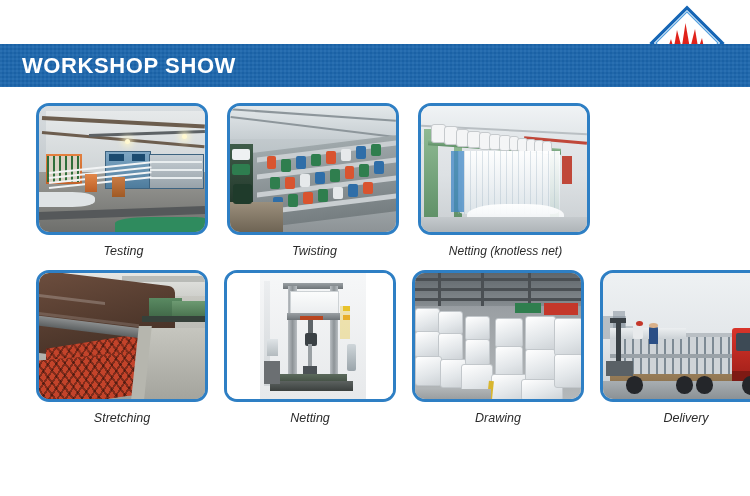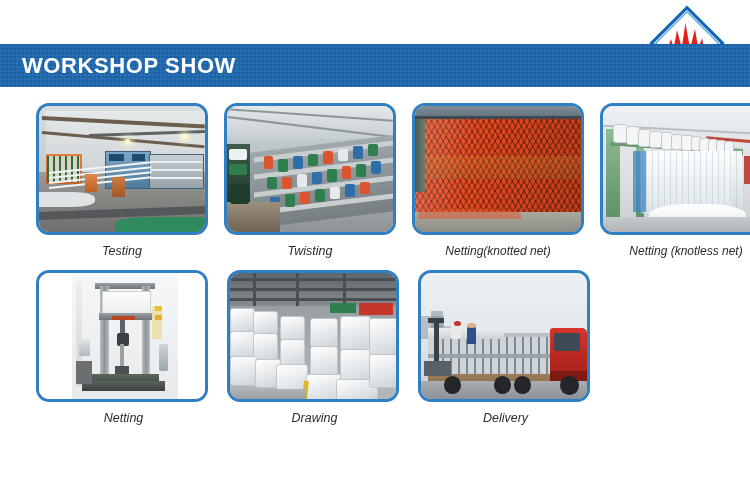--- a/index.html
+++ b/index.html
@@ -260,36 +260,20 @@
           <div class="layer t-bobbin" style="left:62%;top:64%;width:6%;height:10%;background:#e6e9eb"></div>
           <div class="layer t-bobbin" style="left:71%;top:62%;width:6%;height:10%;background:#2f6ea8"></div>
           <div class="layer t-bobbin" style="left:80%;top:60%;width:6%;height:10%;background:#d9542f"></div>
           <div class="layer" style="left:0;top:76%;width:32%;height:24%;background:linear-gradient(180deg,#9b8f7c,#6e6454)"></div>
           <div class="layer" style="left:2%;top:62%;width:11%;height:16%;background:#1f3b2b;border-radius:3px"></div>
         </div>
       </div>
       <div class="caption">Twisting</div>
     </div>
 
-    <div class="cell">
-      <div class="photo-frame">
-        <div class="photo">
-          <div class="layer n-bg"></div>
-          <div class="layer" style="left:0;top:0;width:100%;height:9%;background:linear-gradient(180deg,#7f8e97,#63727c)"></div>
-          <div class="layer" style="left:0;top:8%;width:100%;height:3%;background:#3e4a52"></div>
-          <div class="layer n-mesh" style="left:0;top:10%;width:100%;height:76%"></div>
-          <div class="layer" style="left:0;top:10%;width:100%;height:76%;background:linear-gradient(100deg,rgba(255,255,255,0.22),rgba(255,255,255,0) 35%,rgba(0,0,0,0.18) 100%)"></div>
-          <div class="layer" style="left:0;top:40%;width:100%;height:18%;background:linear-gradient(180deg,rgba(210,170,60,0.18),rgba(120,160,60,0.14))"></div>
-          <div class="layer" style="left:0;top:10%;width:6%;height:58%;background:linear-gradient(90deg,#4a5b52,#6d7c6e)"></div>
-          <div class="layer" style="left:0;top:84%;width:100%;height:16%;background:linear-gradient(180deg,#a9a9a2,#8d8d86)"></div>
-          <div class="layer" style="left:2%;top:82%;width:62%;height:8%;background:rgba(220,90,50,0.55);border-radius:50% 50% 0 0"></div>
-        </div>
-      </div>
-      <div class="caption cap-wide">Netting(knotted net)</div>
-    </div>
 
     <div class="cell">
       <div class="photo-frame">
         <div class="photo">
           <div class="layer k-bg"></div>
           <div class="layer" style="left:0;top:0;width:100%;height:30%;background:linear-gradient(180deg,#f0f3f5,#dfe4e7)"></div>
           <div class="layer" style="left:0;top:18%;width:100%;height:2px;background:#b9bfc3;transform:rotate(3deg)"></div>
           <div class="layer" style="left:62%;top:26%;width:38%;height:3px;background:#c0483a;transform:rotate(5deg)"></div>
           <div class="layer k-frame" style="left:2%;top:18%;width:8%;height:74%"></div>
           <div class="layer k-frame" style="left:20%;top:30%;width:5%;height:62%"></div>
@@ -314,20 +298,41 @@
           <div class="layer" style="left:85%;top:40%;width:6%;height:22%;background:#c0483a"></div>
           <div class="layer" style="left:0;top:88%;width:100%;height:12%;background:linear-gradient(180deg,#c5cacd,#aeb4b8)"></div>
         </div>
       </div>
       <div class="caption cap-wide">Netting (knotless net)</div>
     </div>
   </div>
 
   <div class="row row-2">
 
+    <div class="cell">
+      <div class="photo-frame">
+        <div class="photo">
+          <div class="layer s-bg"></div>
+          <div class="layer" style="left:0;top:0;width:100%;height:18%;background:linear-gradient(180deg,#e6e7e4,#cfd0cc)"></div>
+          <div class="layer" style="left:50%;top:2%;width:50%;height:5%;background:#b9bbb7"></div>
+          <div class="layer s-drum" style="left:-4%;top:4%;width:86%;height:66%;transform:skewY(7deg);border-radius:0 6px 0 0"></div>
+          <div class="layer" style="left:0;top:20%;width:40%;height:3px;background:rgba(255,255,255,0.22);transform:skewY(7deg)"></div>
+          <div class="layer" style="left:0;top:36%;width:60%;height:3px;background:rgba(255,255,255,0.15);transform:skewY(7deg)"></div>
+          <div class="layer" style="left:66%;top:20%;width:20%;height:18%;background:linear-gradient(180deg,#5a8a62,#3c6243)"></div>
+          <div class="layer" style="left:80%;top:22%;width:20%;height:14%;background:linear-gradient(180deg,#6d9a72,#47704c)"></div>
+          <div class="layer" style="left:62%;top:34%;width:38%;height:5%;background:#36413a"></div>
+          <div class="layer s-net" style="left:4%;top:52%;width:74%;height:48%;transform:skewY(-9deg)"></div>
+          <div class="layer s-net" style="left:0;top:66%;width:62%;height:34%;transform:skewY(-5deg)"></div>
+          <div class="layer" style="left:0;top:40%;width:72%;height:8%;background:linear-gradient(180deg,#8c8f90,#5d6162);transform:skewY(7deg)"></div>
+          <div class="layer" style="left:60%;top:44%;width:40%;height:56%;background:linear-gradient(180deg,#c6c6bf,#a4a49d)"></div>
+          <div class="layer" style="left:58%;top:42%;width:8%;height:58%;background:#b6b6ae;transform:skewX(-6deg)"></div>
+        </div>
+      </div>
+      <div class="caption">Stretching</div>
+    </div>
 
     <div class="cell">
       <div class="photo-frame">
         <div class="photo">
           <div class="layer te-bg"></div>
           <div class="layer" style="left:0;top:0;width:20%;height:100%;background:#ffffff"></div>
           <div class="layer" style="left:84%;top:0;width:16%;height:100%;background:#ffffff"></div>
           <div class="layer" style="left:20%;top:0;width:64%;height:100%;background:linear-gradient(180deg,#f6f7f8,#e7e9eb)"></div>
           <div class="layer" style="left:22%;top:6%;width:4%;height:84%;background:linear-gradient(180deg,#eceef0,#d3d7da)"></div>
           <div class="layer te-beam" style="left:34%;top:8%;width:36%;height:5%"></div>

